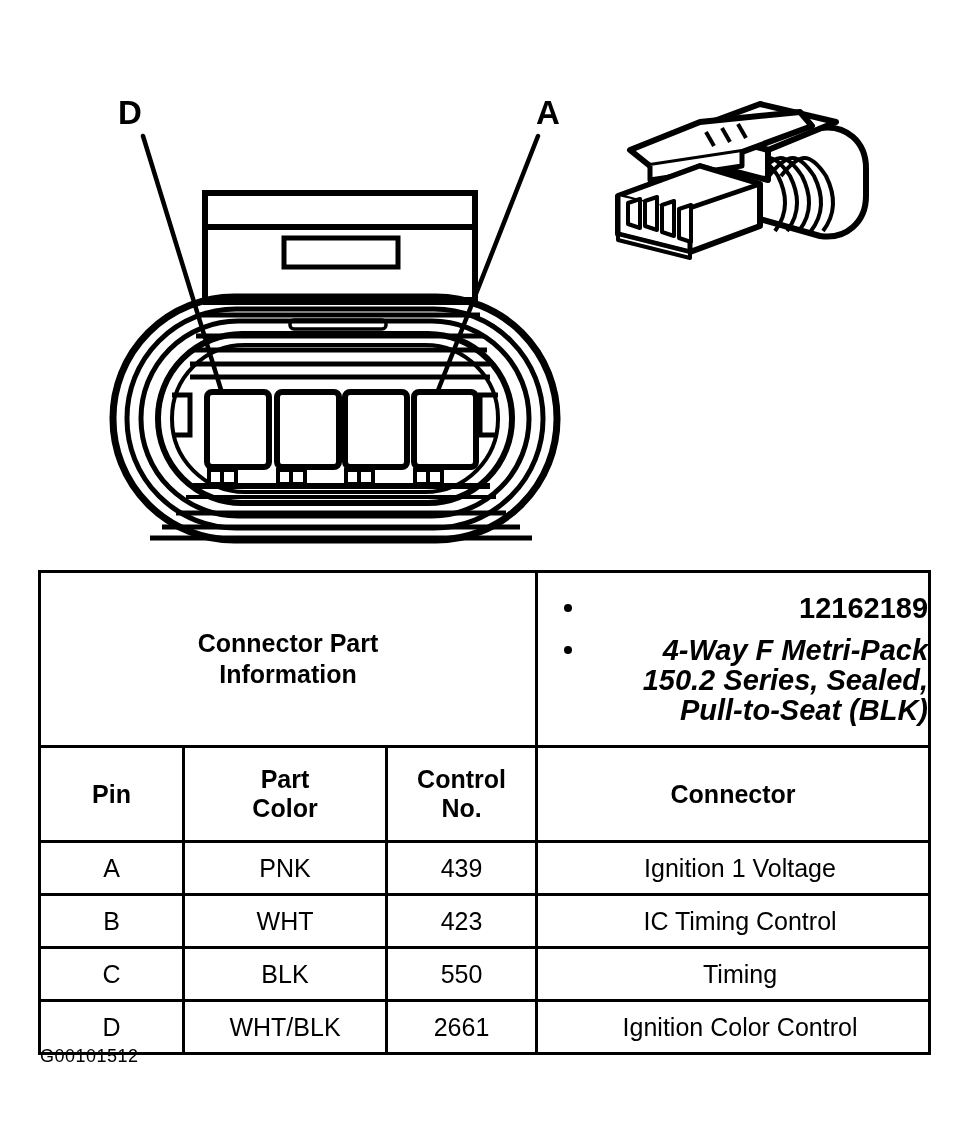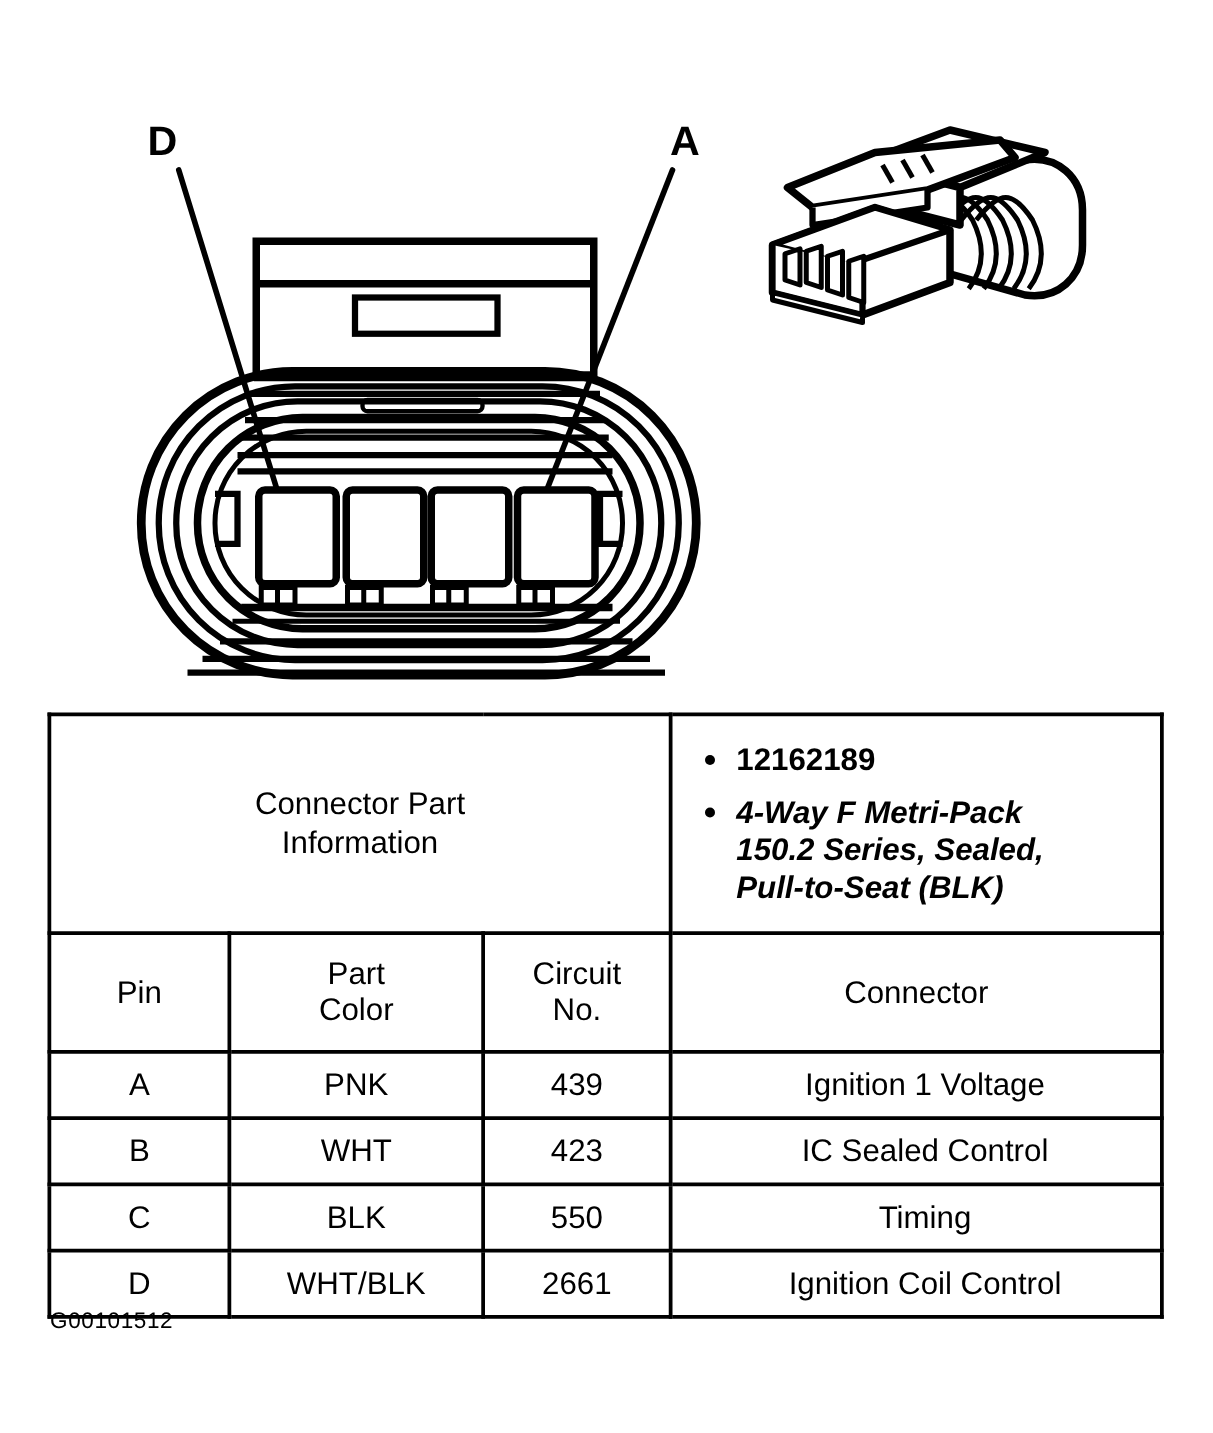--- a/index.html
+++ b/index.html
@@ -63,21 +63,21 @@
   .pinout-table td {
     border: 3px solid #000;
     text-align: center;
     vertical-align: middle;
     font-family: "Liberation Sans", sans-serif;
     font-size: 25px;
     color: #000;
     padding: 0;
   }
   .pinout-table td.hdr {
-    font-weight: normal;
+    font-weight: bold;
   }
   .pinout-table td.body-cell {
     font-weight: normal;
   }
 
   .cell-info-label {
     height: 172px;
     font-weight: bold;
     font-size: 25px;
     line-height: 31px;
@@ -90,25 +90,25 @@
   }
 
   ul.part-list {
     margin: 0;
     padding: 0 0 0 24px;
     list-style: none;
   }
   ul.part-list li {
     position: relative;
     font-weight: bold;
-    font-size: 25px;
+    font-size: 29px;
     line-height: 30px;
     margin: 0 0 12px 0;
     padding-left: 27px;
-    text-align: left;
+    text-align: right;
   }
   ul.part-list li:last-child { margin-bottom: 0; font-style: italic; }
   ul.part-list li::before {
     content: "";
     position: absolute;
     left: 2px;
     top: 11px;
     width: 8px;
     height: 8px;
     background: #000;
@@ -304,53 +304,53 @@
 
       <tr class="col-head-row">
         <td class="hdr">
           <span class="part-line">Pin</span>
         </td>
         <td class="hdr">
           <span class="part-line">Part</span>
           <span class="part-line">Color</span>
         </td>
         <td class="hdr">
-          <span class="part-line">Circuit</span>
+          <span class="part-line">Control</span>
           <span class="part-line">No.</span>
         </td>
         <td class="hdr">
           <span class="part-line">Connector</span>
         </td>
       </tr>
 
       <tr class="data-row">
         <td class="body-cell">A</td>
         <td class="body-cell">PNK</td>
         <td class="body-cell">439</td>
         <td class="body-cell cell-function">Ignition 1 Voltage</td>
       </tr>
 
       <tr class="data-row">
         <td class="body-cell">B</td>
         <td class="body-cell">WHT</td>
         <td class="body-cell">423</td>
-        <td class="body-cell cell-function">IC Sealed Control</td>
+        <td class="body-cell cell-function">IC Timing Control</td>
       </tr>
 
       <tr class="data-row">
         <td class="body-cell">C</td>
         <td class="body-cell">BLK</td>
         <td class="body-cell">550</td>
         <td class="body-cell cell-function">Timing</td>
       </tr>
 
       <tr class="data-row">
         <td class="body-cell">D</td>
         <td class="body-cell">WHT/BLK</td>
         <td class="body-cell">2661</td>
-        <td class="body-cell cell-function">Ignition Coil Control</td>
+        <td class="body-cell cell-function">Ignition Color Control</td>
       </tr>
     </tbody>
   </table>
 
   <div class="footer-code">G00101512</div>
 
 </div>
 
 </body></html>

